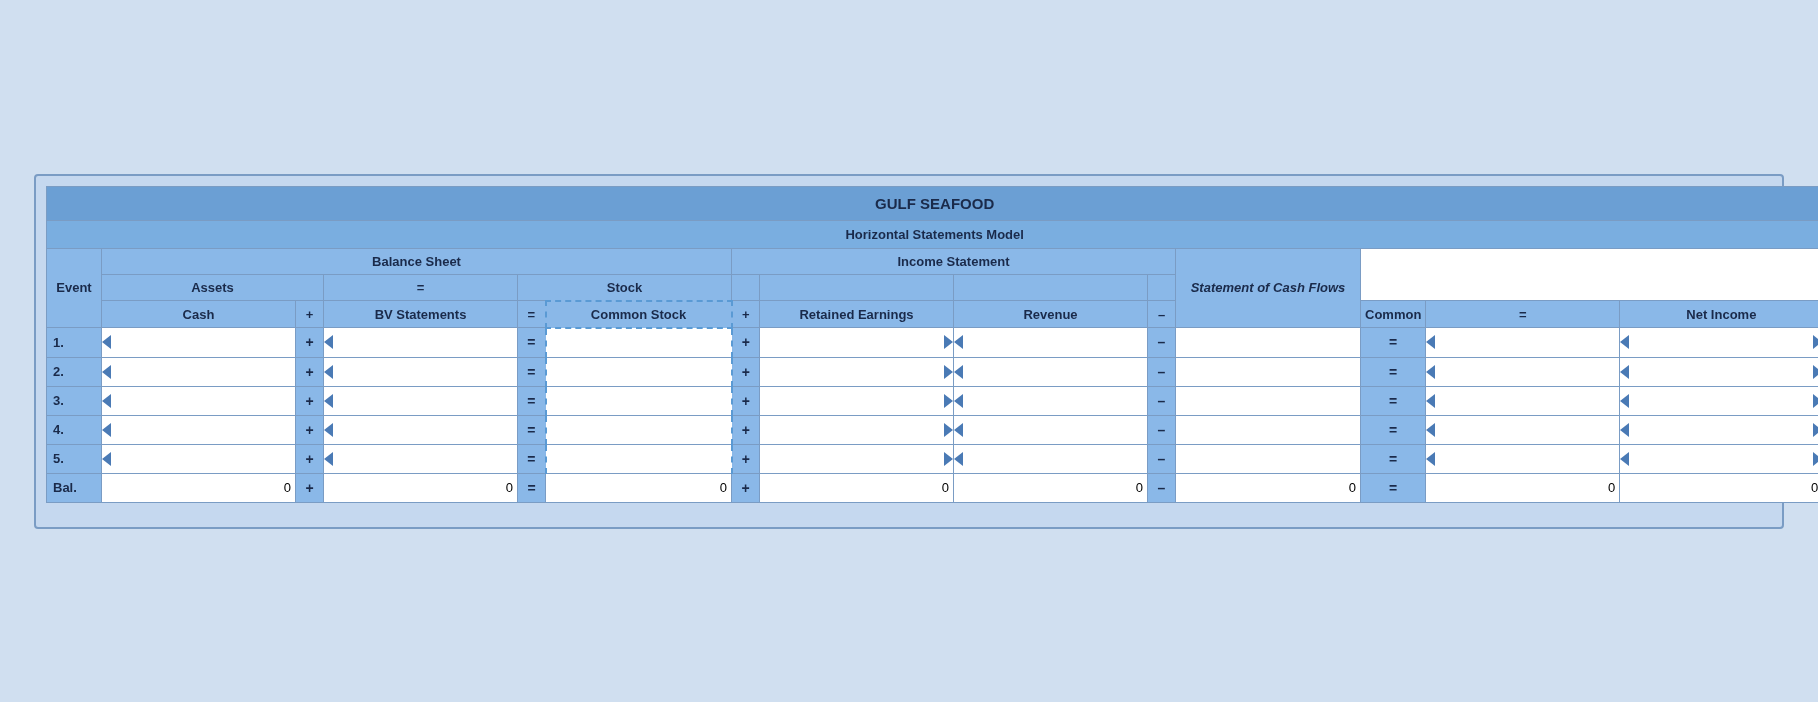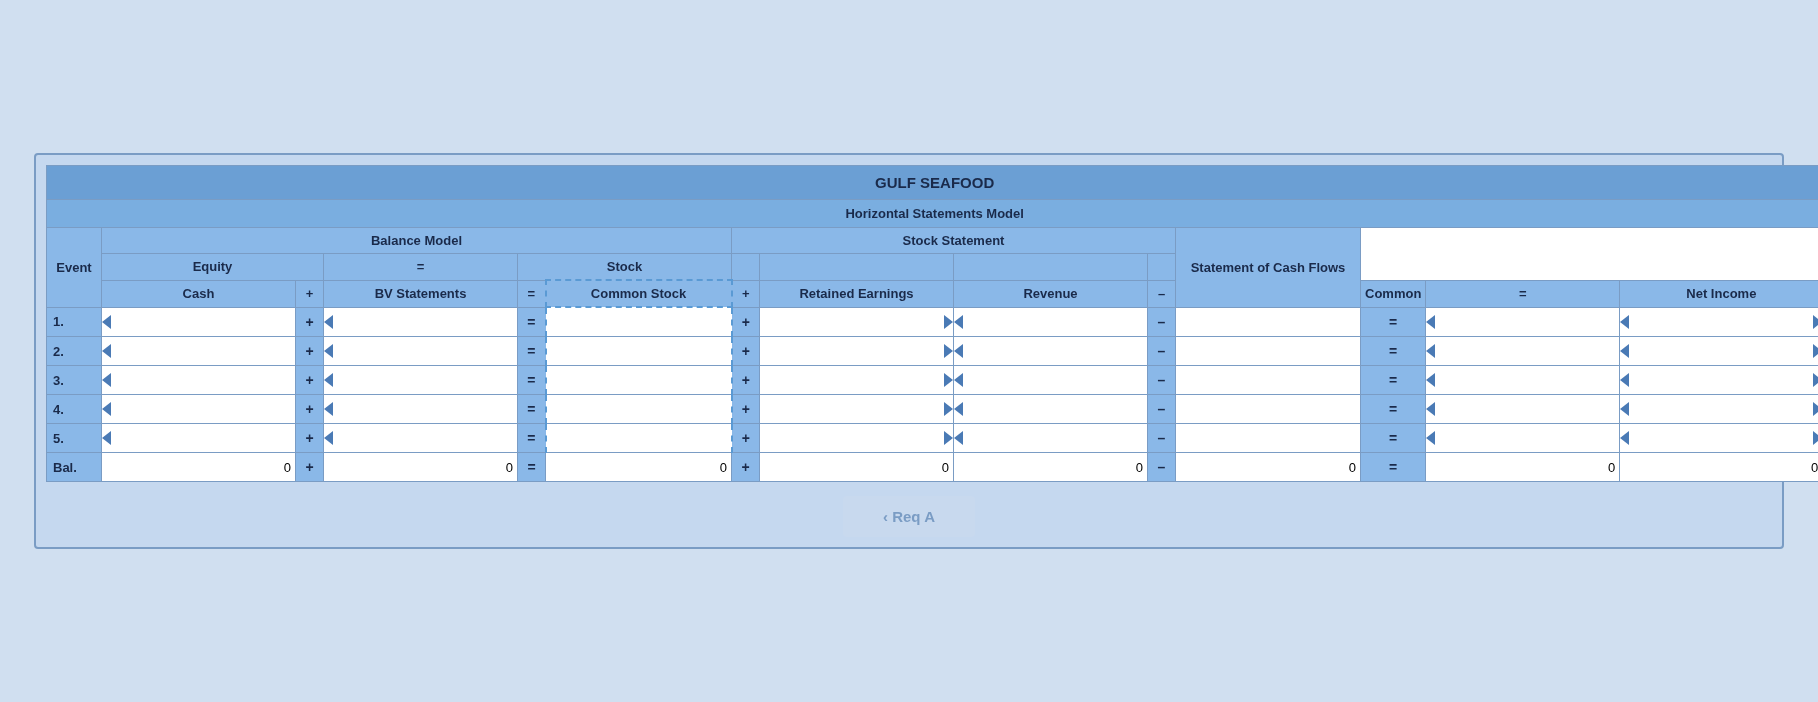--- a/index.html
+++ b/index.html
@@ -158,27 +158,27 @@
     <thead>
       <tr class="title-row">
         <td colspan="15">GULF SEAFOOD</td>
       </tr>
       <tr class="subtitle-row">
         <td colspan="15">Horizontal Statements Model</td>
       </tr>
 
       <tr class="header-section">
         <th rowspan="3" class="event-col">Event</th>
-        <th colspan="5">Balance Model</th>
-        <th colspan="4">Stock Statement</th>
-        <th rowspan="3" class="statement-col" style="vertical-align:middle;">Statement of Cash Flows</th>
+        <th colspan="5">Balance Sheet</th>
+        <th colspan="4">Income Statement</th>
+        <th rowspan="3" class="statement-col" style="vertical-align:middle;font-style:italic;">Statement of Cash Flows</th>
       </tr>
 
       <tr class="header-section">
-        <th colspan="2">Equity</th>
+        <th colspan="2">Assets</th>
         <th class="op-col">=</th>
         <th colspan="2">Stock</th>
         <th></th>
         <th class="op-col"></th>
         <th></th>
         <th class="op-col"></th>
       </tr>
 
       <tr class="header-section">
         <th>Cash</th>
@@ -516,18 +516,14 @@
           <td style="padding: 0px; min-width: 100px;">
             <div class="inner-cell">
               <input type="text" value="0" style="">
             </div>
           </td>
         </tr>
       </tbody>
   </table>
 
   <div class="buttons-row">
-    <button class="btn btn-inactive">
-      <span>‹</span>
-      <span>Req A</span>
-    </button>
   </div>
 </div>
 
 </body></html>

